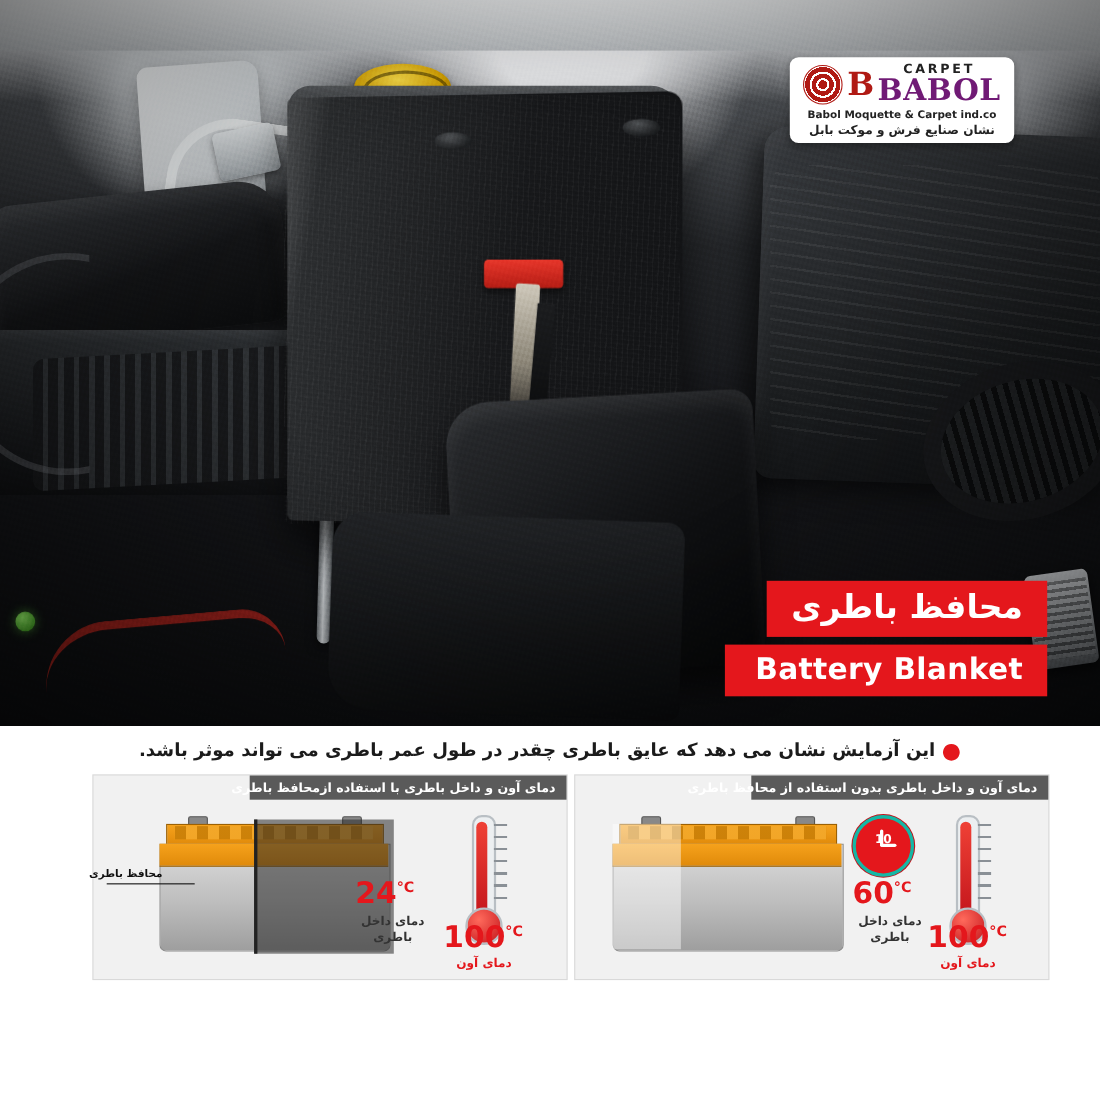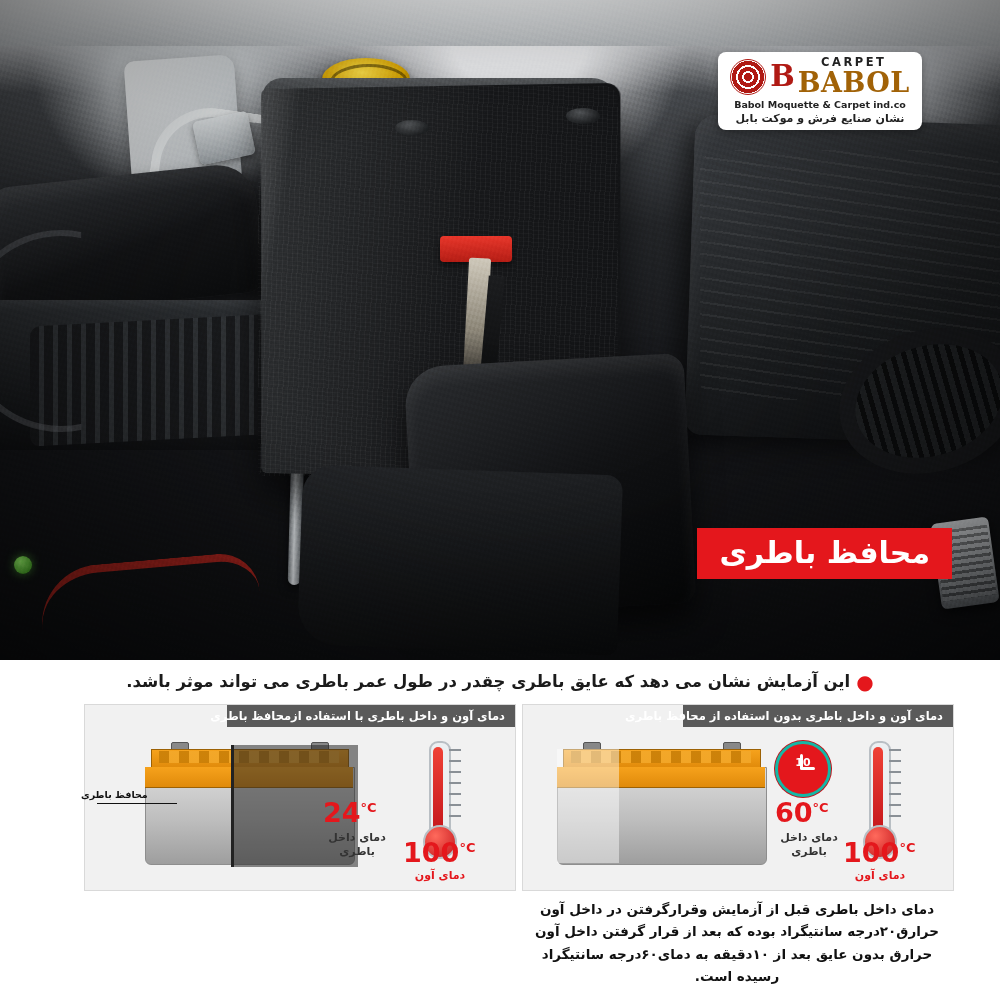--- a/index.html
+++ b/index.html
@@ -226,21 +226,21 @@
   .logo-b{
     font-family:"DejaVu Serif","Liberation Serif",serif;
     font-size:29px;font-weight:bold;color:#b01a14;letter-spacing:-1px;line-height:1;
   }
   .logo-stack{display:flex;flex-direction:column;align-items:center;line-height:1;}
   .logo-carpet{
     font-size:11.5px;font-weight:bold;color:#222;letter-spacing:2.5px;
   }
   .logo-babol{
     font-family:"DejaVu Serif","Liberation Serif",serif;
-    font-size:27px;font-weight:bold;color:#a16207;letter-spacing:.5px;
+    font-size:27px;font-weight:bold;color:#701a75;letter-spacing:.5px;
   }
   .logo-sub{font-size:9.5px;color:#222;margin-top:3px;font-weight:bold;}
   .logo-fa{font-size:11px;color:#222;margin-top:2px;direction:rtl;font-weight:bold;}
 
   
   .title-fa{
     position:absolute;right:48px;top:528px;
     background:#e4171c;color:#fff;
     font-size:30px;font-weight:bold;direction:rtl;
     padding:7px 22px 9px 22px;
@@ -409,20 +409,21 @@
         <span class="logo-stack">
           <span class="logo-carpet">CARPET</span>
           <span class="logo-babol">BABOL</span>
         </span>
       </div>
       <div class="logo-sub">Babol Moquette &amp; Carpet ind.co</div>
       <div class="logo-fa">نشان صنایع فرش و موکت بابل</div>
     </div>
 
     <div class="title-fa">محافظ باطری</div>
+    <div class="title-en">Battery Blanket</div>
   </div>
 
   <div class="bottom">
 
     <div class="lede">
       <span class="bullet">●</span><span>این آزمایش نشان می دهد که عایق باطری چقدر در طول عمر باطری می تواند موثر باشد.</span>
     </div>
 
     <div class="panels">
 
@@ -489,15 +490,14 @@
           <div class="th-ticks"></div>
           <div class="th-bulb"></div>
         </div>
         <div class="temp-big" style="left:320px;top:132px;">
           <span>100</span><span class="temp-unit">°C</span>
         </div>
         <div class="temp-cap" style="left:326px;top:164px;width:62px;color:#e4171c;">دمای آون</div>
       </div>
     </div>
 
-    <div class="caption cap-right">دمای داخل باطری  قبل از آزمایش وقرارگرفتن  در  داخل آون حرارق۲۰درجه سانتیگراد بوده که بعد از قرار گرفتن داخل آون حرارق بدون عایق بعد از ۱۰دقیقه به دمای۶۰درجه   سانتیگراد رسیده است.</div>
   </div>
 </div>
 
 </body></html>

